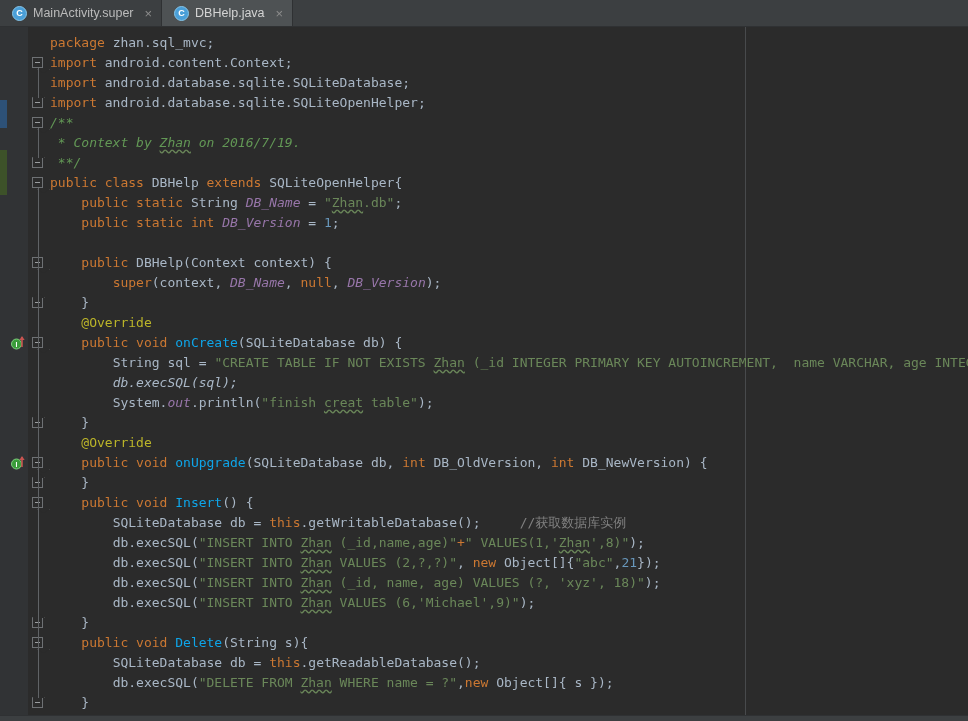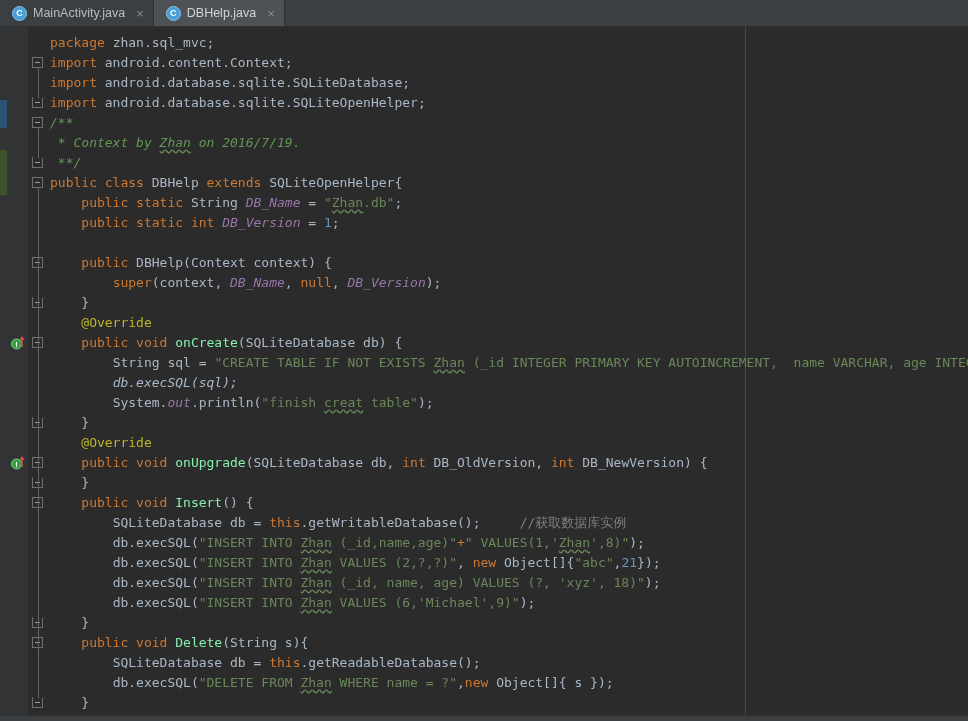--- a/index.html
+++ b/index.html
@@ -76,33 +76,33 @@
   
   .ovr{position:absolute;left:3px;width:18px;height:18px;}
   
   .kw{color:#cc7832;}
   .pl{color:#a9b7c6;}
   .str{color:#6a8759;}
   .num{color:#6897bb;}
   .cmt{color:#629755;font-style:italic;}
   .anno{color:#bbb529;}
   .fld{color:#9876aa;font-style:italic;}
-  .mth{color:#86efac;}
+  .mth{color:#0ea5e9;}
   .statm{color:#9876aa;font-style:italic;}
   .lcmt{color:#808080;}
   .typo{text-decoration:underline wavy #6a8759;text-underline-offset:2px;}
   #bottombar{position:absolute;left:0;top:715px;width:968px;height:6px;background:#3c3f41;border-top:1px solid #2f3133;}
 </style>
 </head>
 <body>
 
 <div id="tabbar">
     <div class="tab inactive">
       <span class="jicon">C</span>
-      <span>MainActivity.java</span>
+      <span>MainActivity.super</span>
       <span class="tabclose">×</span>
     </div>
     <div class="tabsep"></div>
     <div class="tab active">
       <span class="jicon">C</span>
       <span>DBHelp.java</span>
       <span class="tabclose">×</span>
     </div>
     <div class="tabsep"></div>
   </div>

